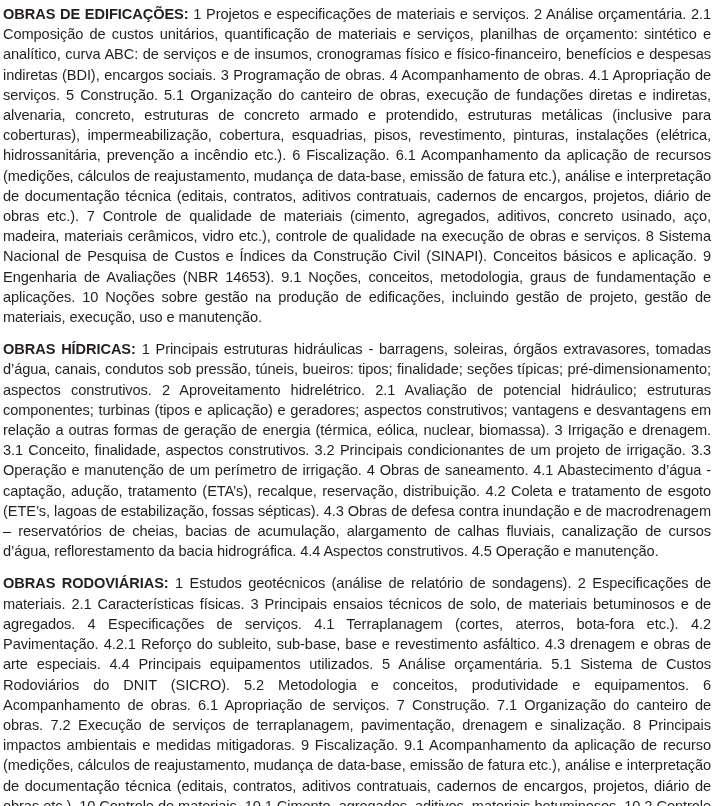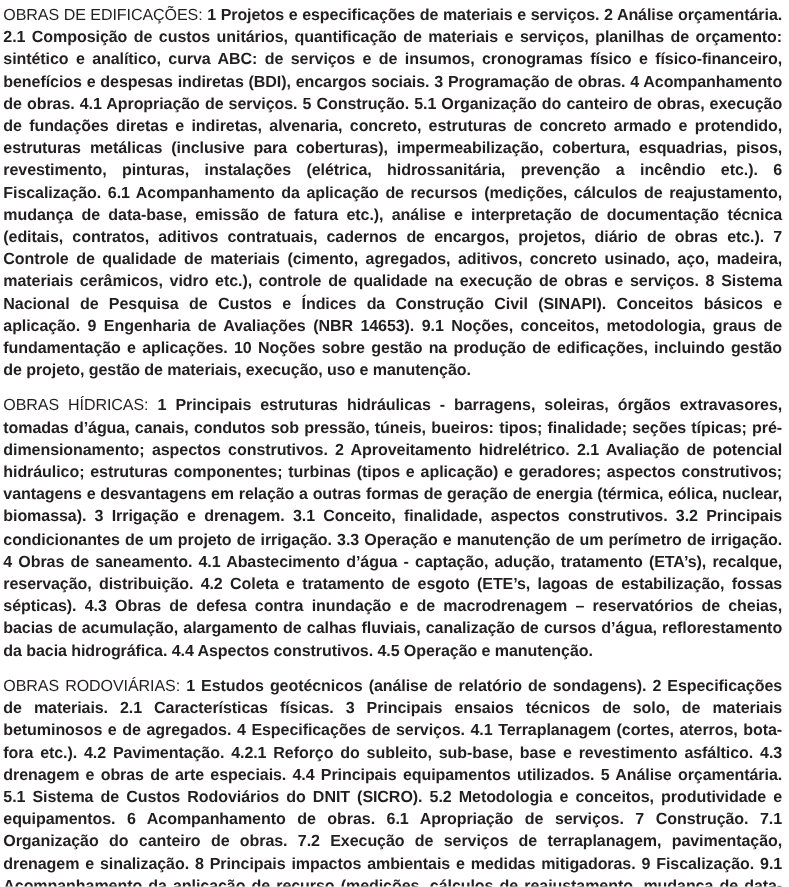--- a/index.html
+++ b/index.html
@@ -31,24 +31,24 @@
     font-size: 14.6px;
     line-height: 20.2px;
     letter-spacing: -0.08px;
     word-spacing: 0px;
     hyphens: none;
   }
   .section:last-child {
     margin-bottom: 0;
   }
   .section-heading {
-    font-weight: normal;
+    font-weight: bold;
   }
   .section-body {
-    font-weight: bold;
+    font-weight: normal;
   }
 </style>
 </head>
 <body style="color: rgb(35, 31, 32); background: rgb(255, 255, 255);">
 
 <div class="page">
 
   <p class="section">
     <span class="section-heading">OBRAS DE EDIFICAÇÕES:</span><span class="section-body"> 1 Projetos e especificações de materiais e serviços. 2 Análise orçamentária. 2.1 Composição de custos unitários, quantificação de materiais e serviços, planilhas de orçamento: sintético e analítico, curva ABC: de serviços e de insumos, cronogramas físico e físico-financeiro, benefícios e despesas indiretas (BDI), encargos sociais. 3 Programação de obras. 4 Acompanhamento de obras. 4.1 Apropriação de serviços. 5 Construção. 5.1 Organização do canteiro de obras, execução de fundações diretas e indiretas, alvenaria, concreto, estruturas de concreto armado e protendido, estruturas metálicas (inclusive para coberturas), impermeabilização, cobertura, esquadrias, pisos, revestimento, pinturas, instalações (elétrica, hidrossanitária, prevenção a incêndio etc.). 6 Fiscalização. 6.1 Acompanhamento da aplicação de recursos (medições, cálculos de reajustamento, mudança de data-base, emissão de fatura etc.), análise e interpretação de documentação técnica (editais, contratos, aditivos contratuais, cadernos de encargos, projetos, diário de obras etc.). 7 Controle de qualidade de materiais (cimento, agregados, aditivos, concreto usinado, aço, madeira, materiais cerâmicos, vidro etc.), controle de qualidade na execução de obras e serviços. 8 Sistema Nacional de Pesquisa de Custos e Índices da Construção Civil (SINAPI). Conceitos básicos e aplicação. 9 Engenharia de Avaliações (NBR 14653). 9.1 Noções, conceitos, metodologia, graus de fundamentação e aplicações. 10 Noções sobre gestão na produção de edificações, incluindo gestão de projeto, gestão de materiais, execução, uso e manutenção.</span>
   </p>

